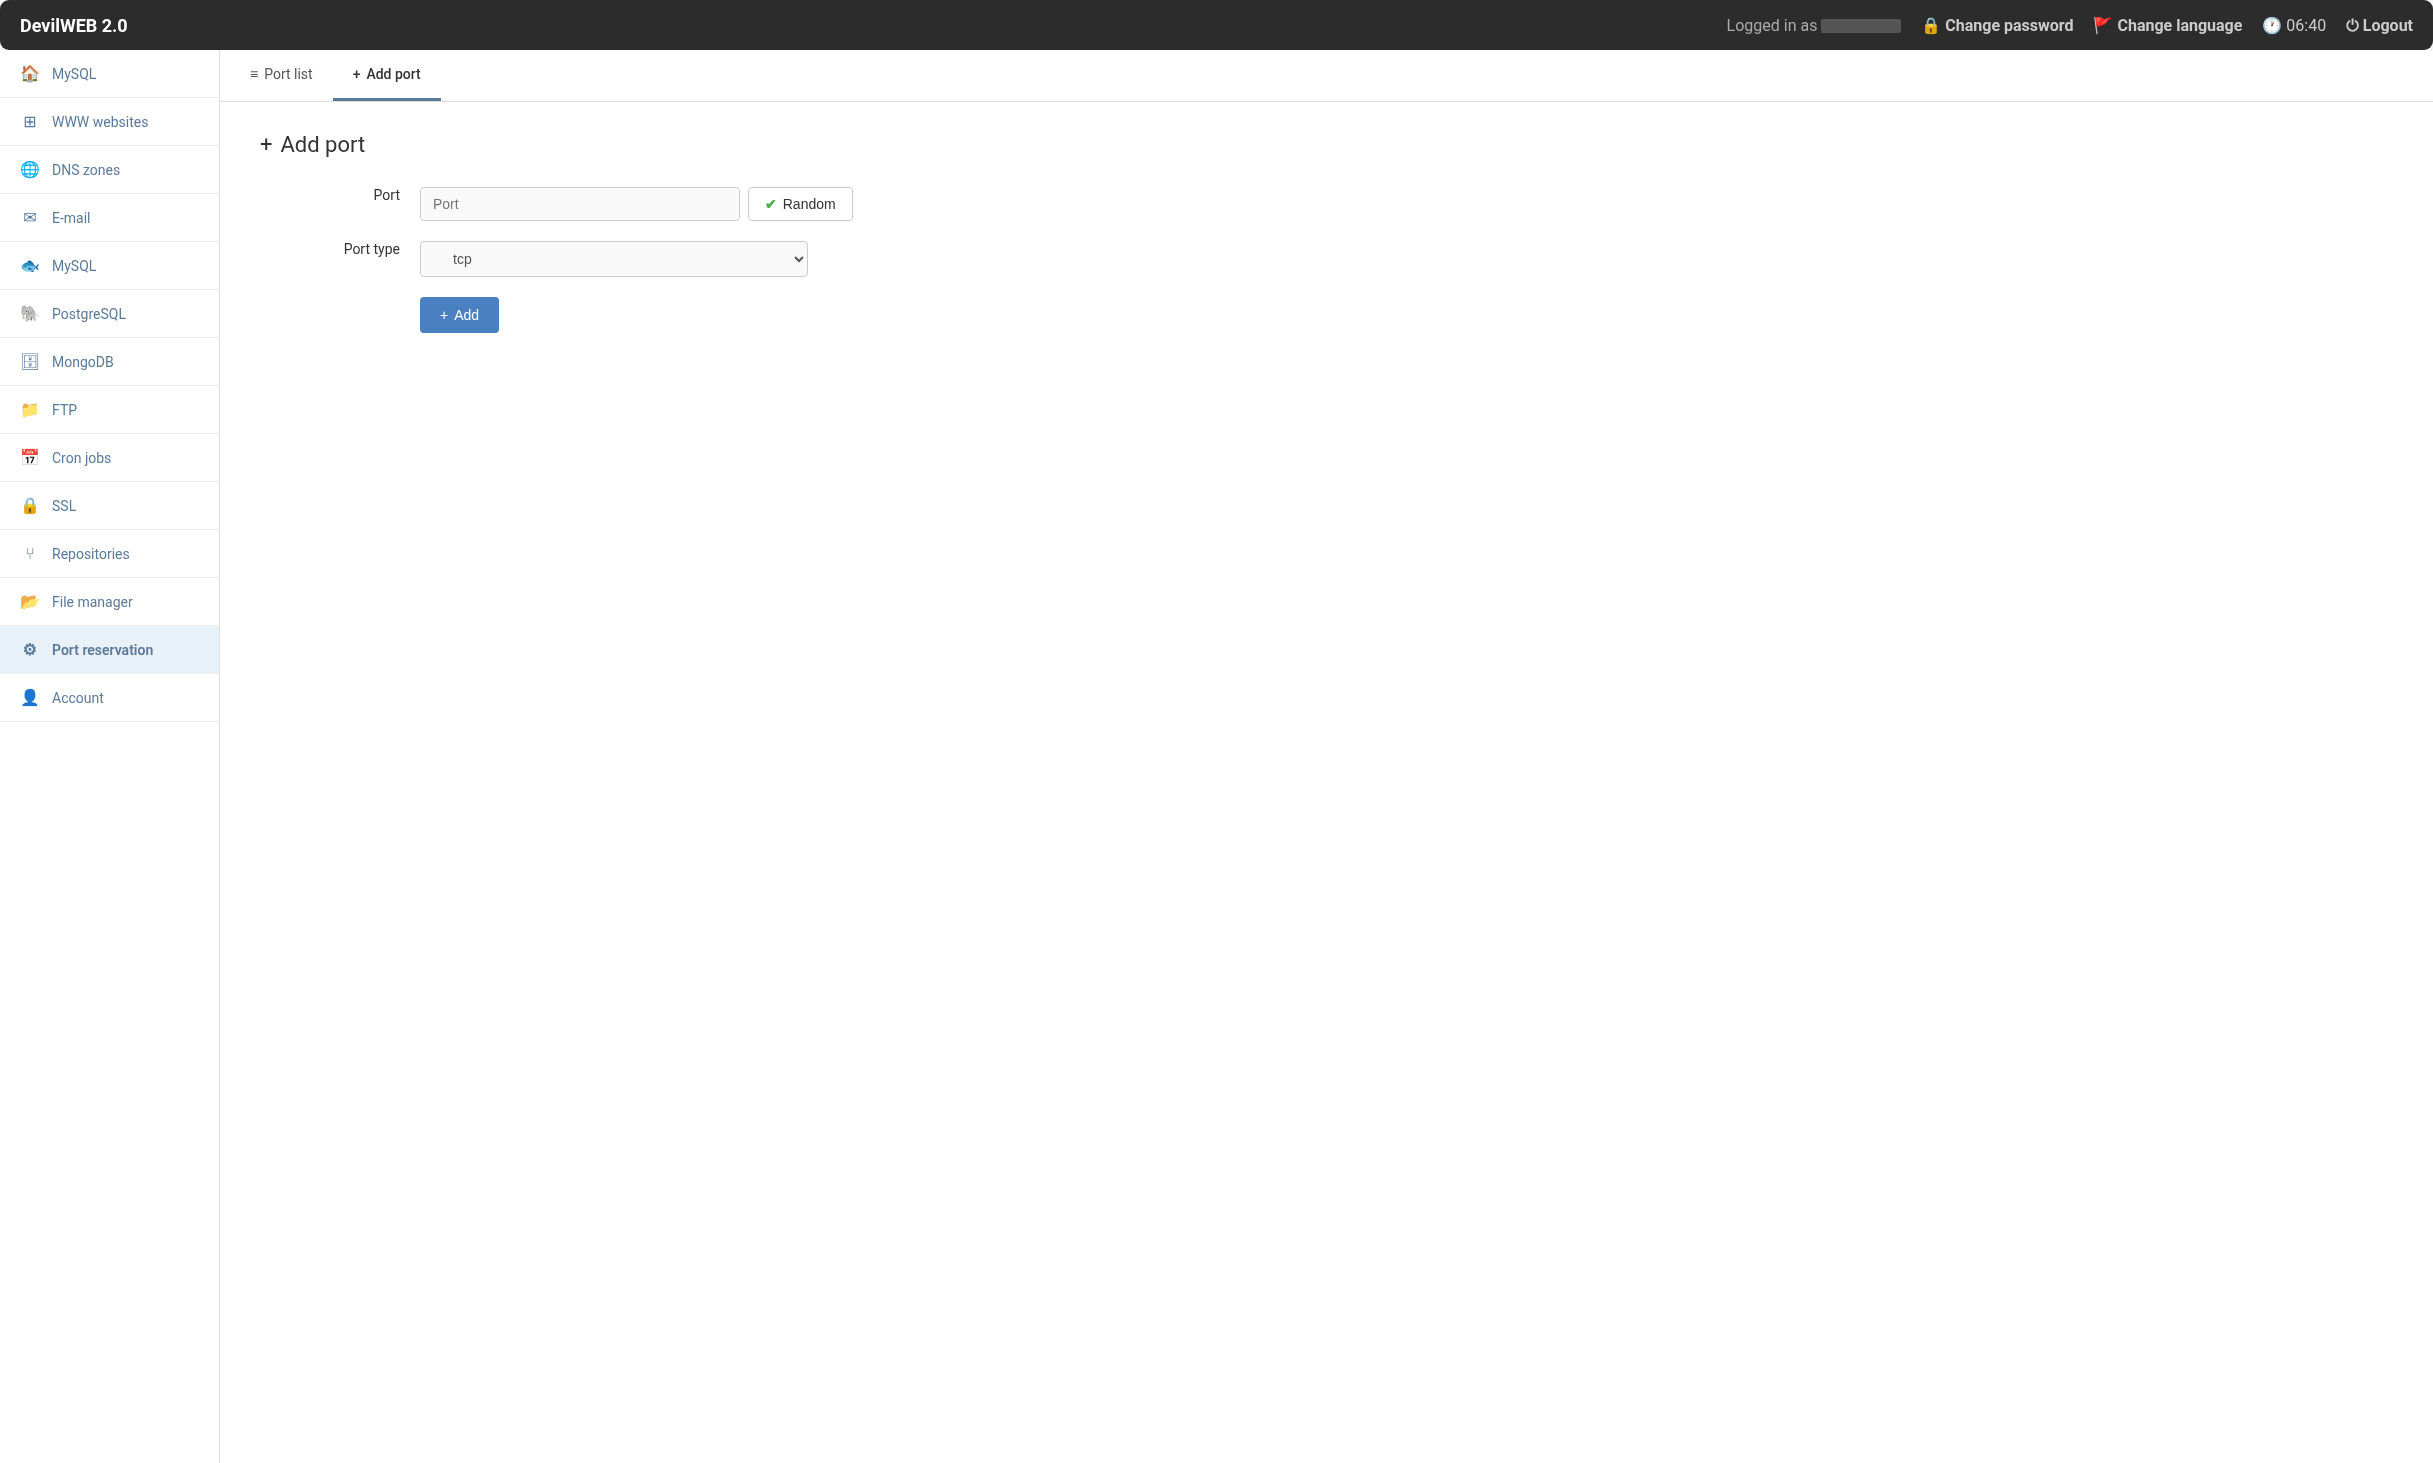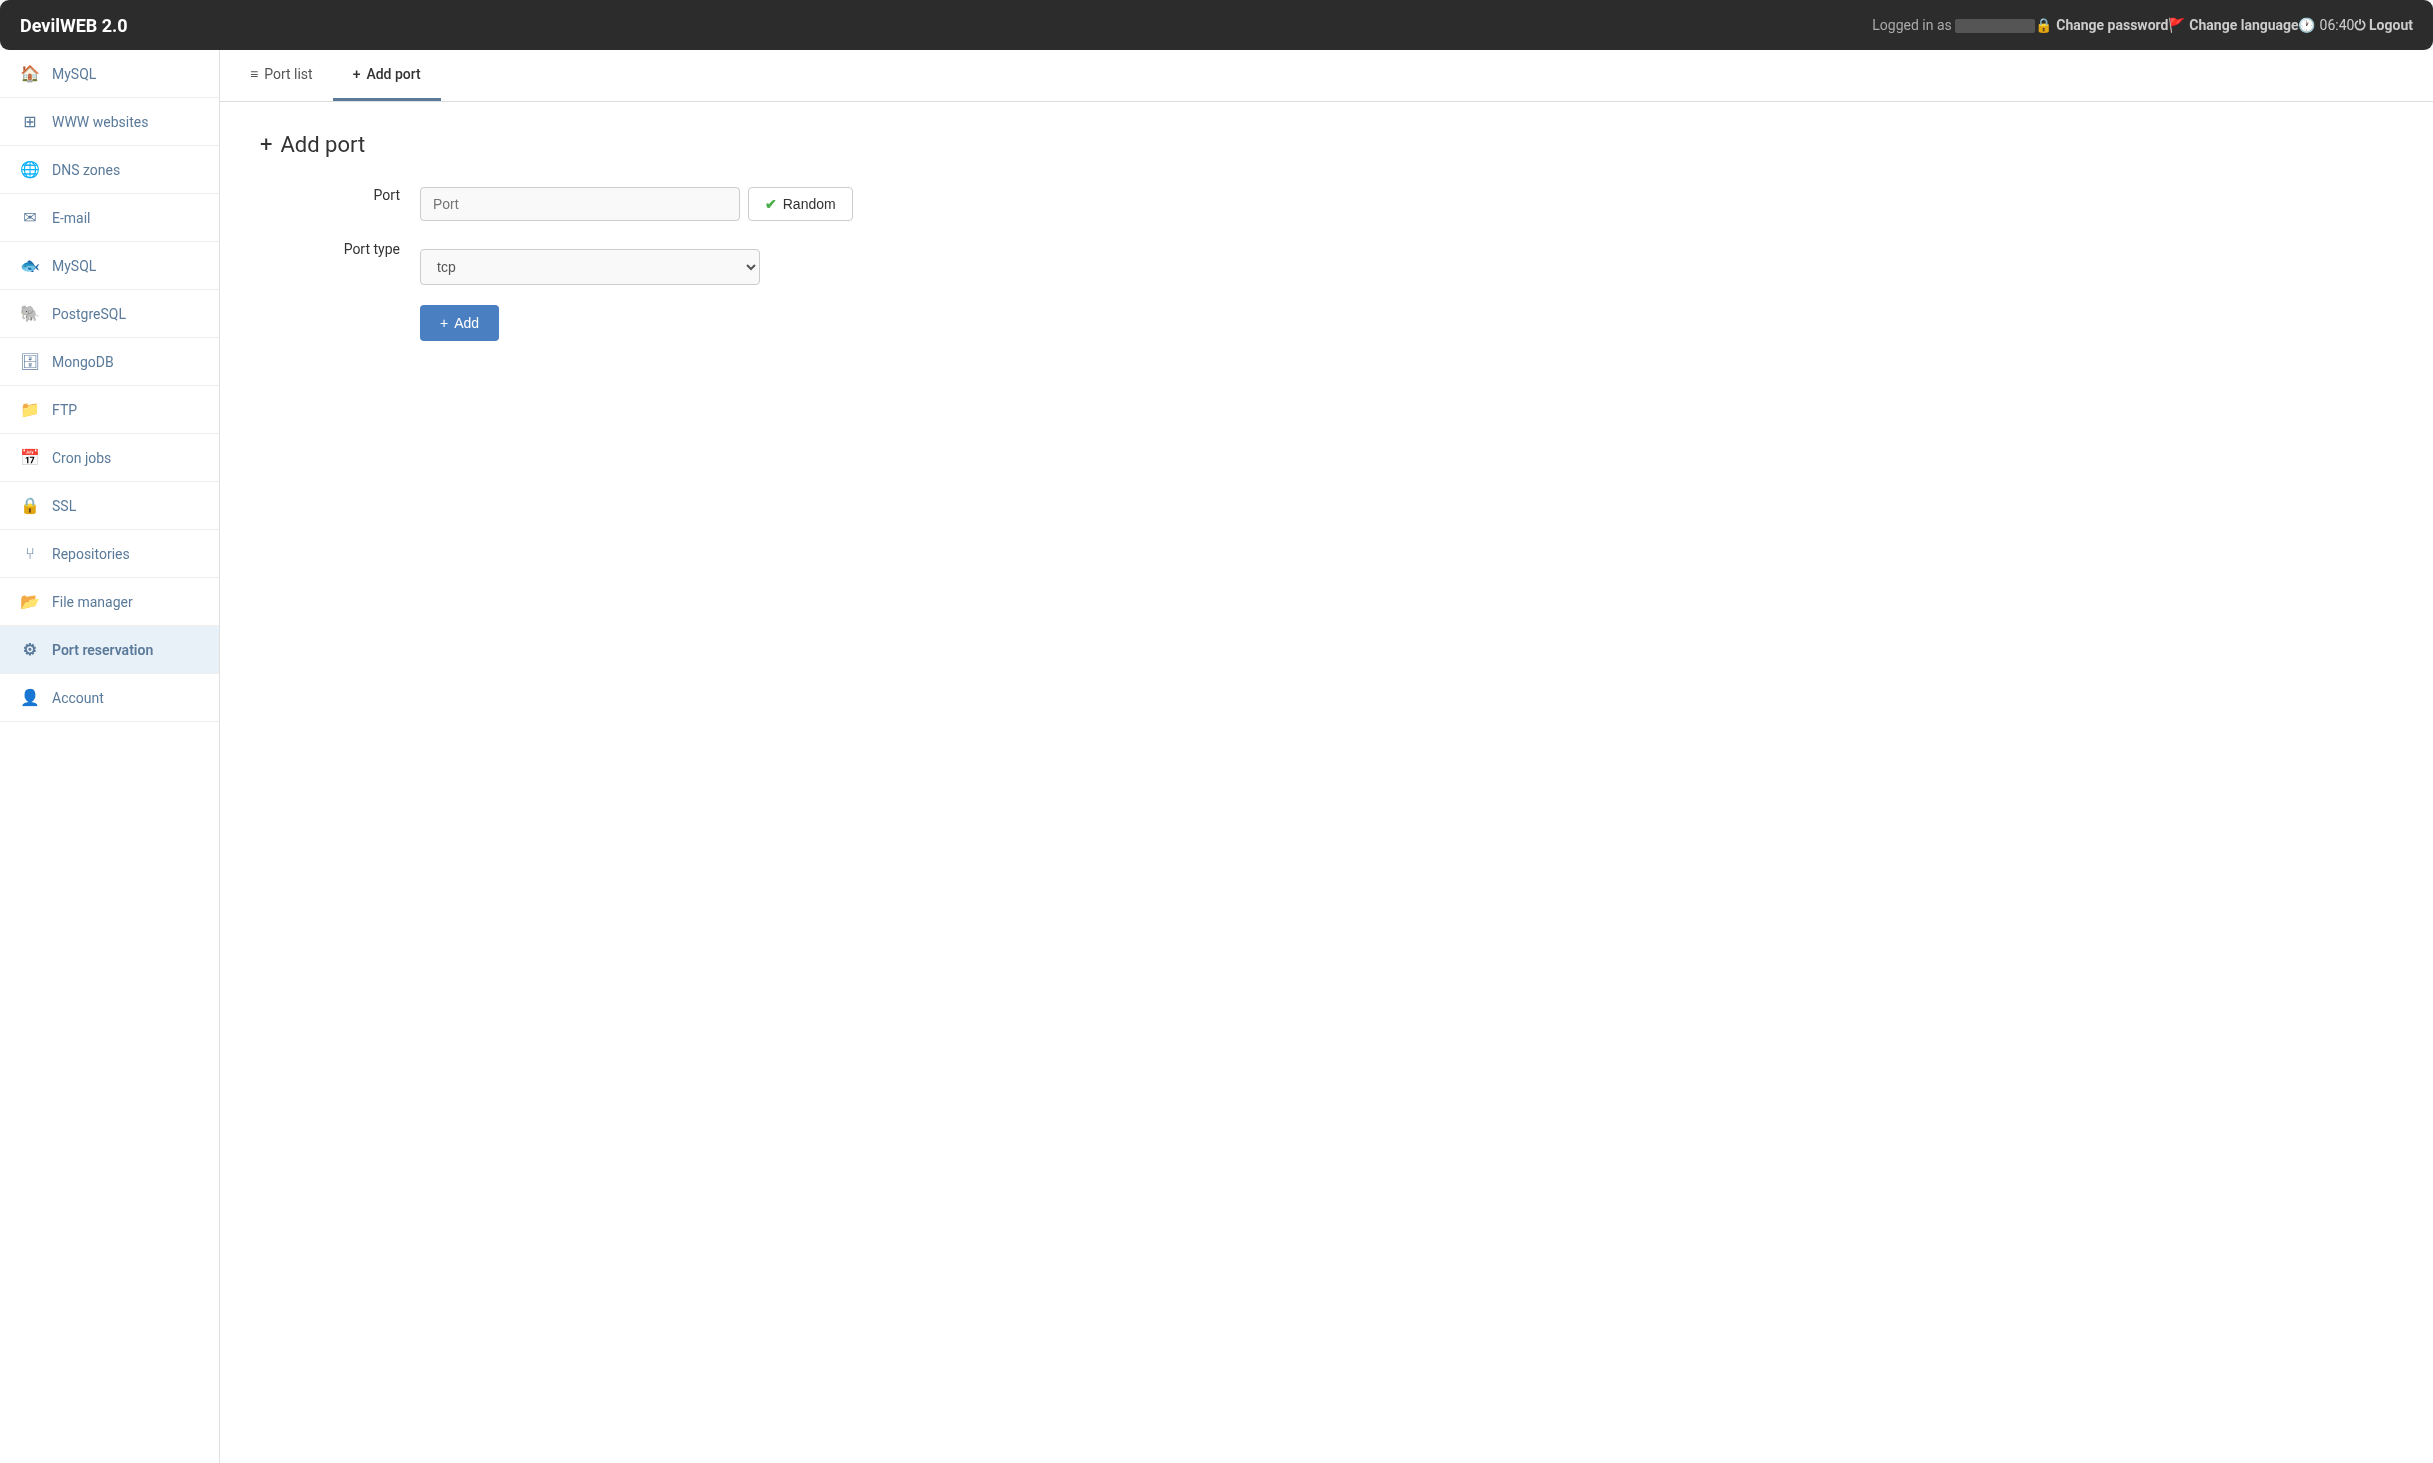--- a/index.html
+++ b/index.html
@@ -20,21 +20,22 @@
     }
     .navbar-brand {
       color: #fff;
       font-size: 18px;
       font-weight: bold;
       margin-right: auto;
     }
     .navbar-right {
       display: flex;
       align-items: center;
-      font-size: 14px;
+      gap: 20px;
+      font-size: 16px;
       color: #ccc;
     }
     .navbar-right a {
       color: #ccc;
       text-decoration: none;
       cursor: pointer;
       font-weight: bold;
     }
     .logged-in-text { color: #aaa; }
     .logged-in-user { 
@@ -152,30 +153,29 @@
       width: 320px;
       padding: 8px 12px;
       border: 1px solid #ccc;
       border-radius: 4px;
       font-size: 14px;
       color: #555;
       background: #f9f9f9;
       outline: none;
     }
     .form-select {
-      width: 340px;
-      padding: 8px 12px;
+      width: 388px;
+      padding: 8px 28px;
       border: 1px solid #ccc;
       border-radius: 4px;
       font-size: 14px;
       color: #555;
       background: #f9f9f9;
       outline: none;
       appearance: auto;
-      margin-top: 8px;
     }
     .btn-random {
       padding: 8px 16px;
       background: #fff;
       border: 1px solid #ccc;
       border-radius: 4px;
       cursor: pointer;
       font-size: 14px;
       color: #333;
       display: flex;

